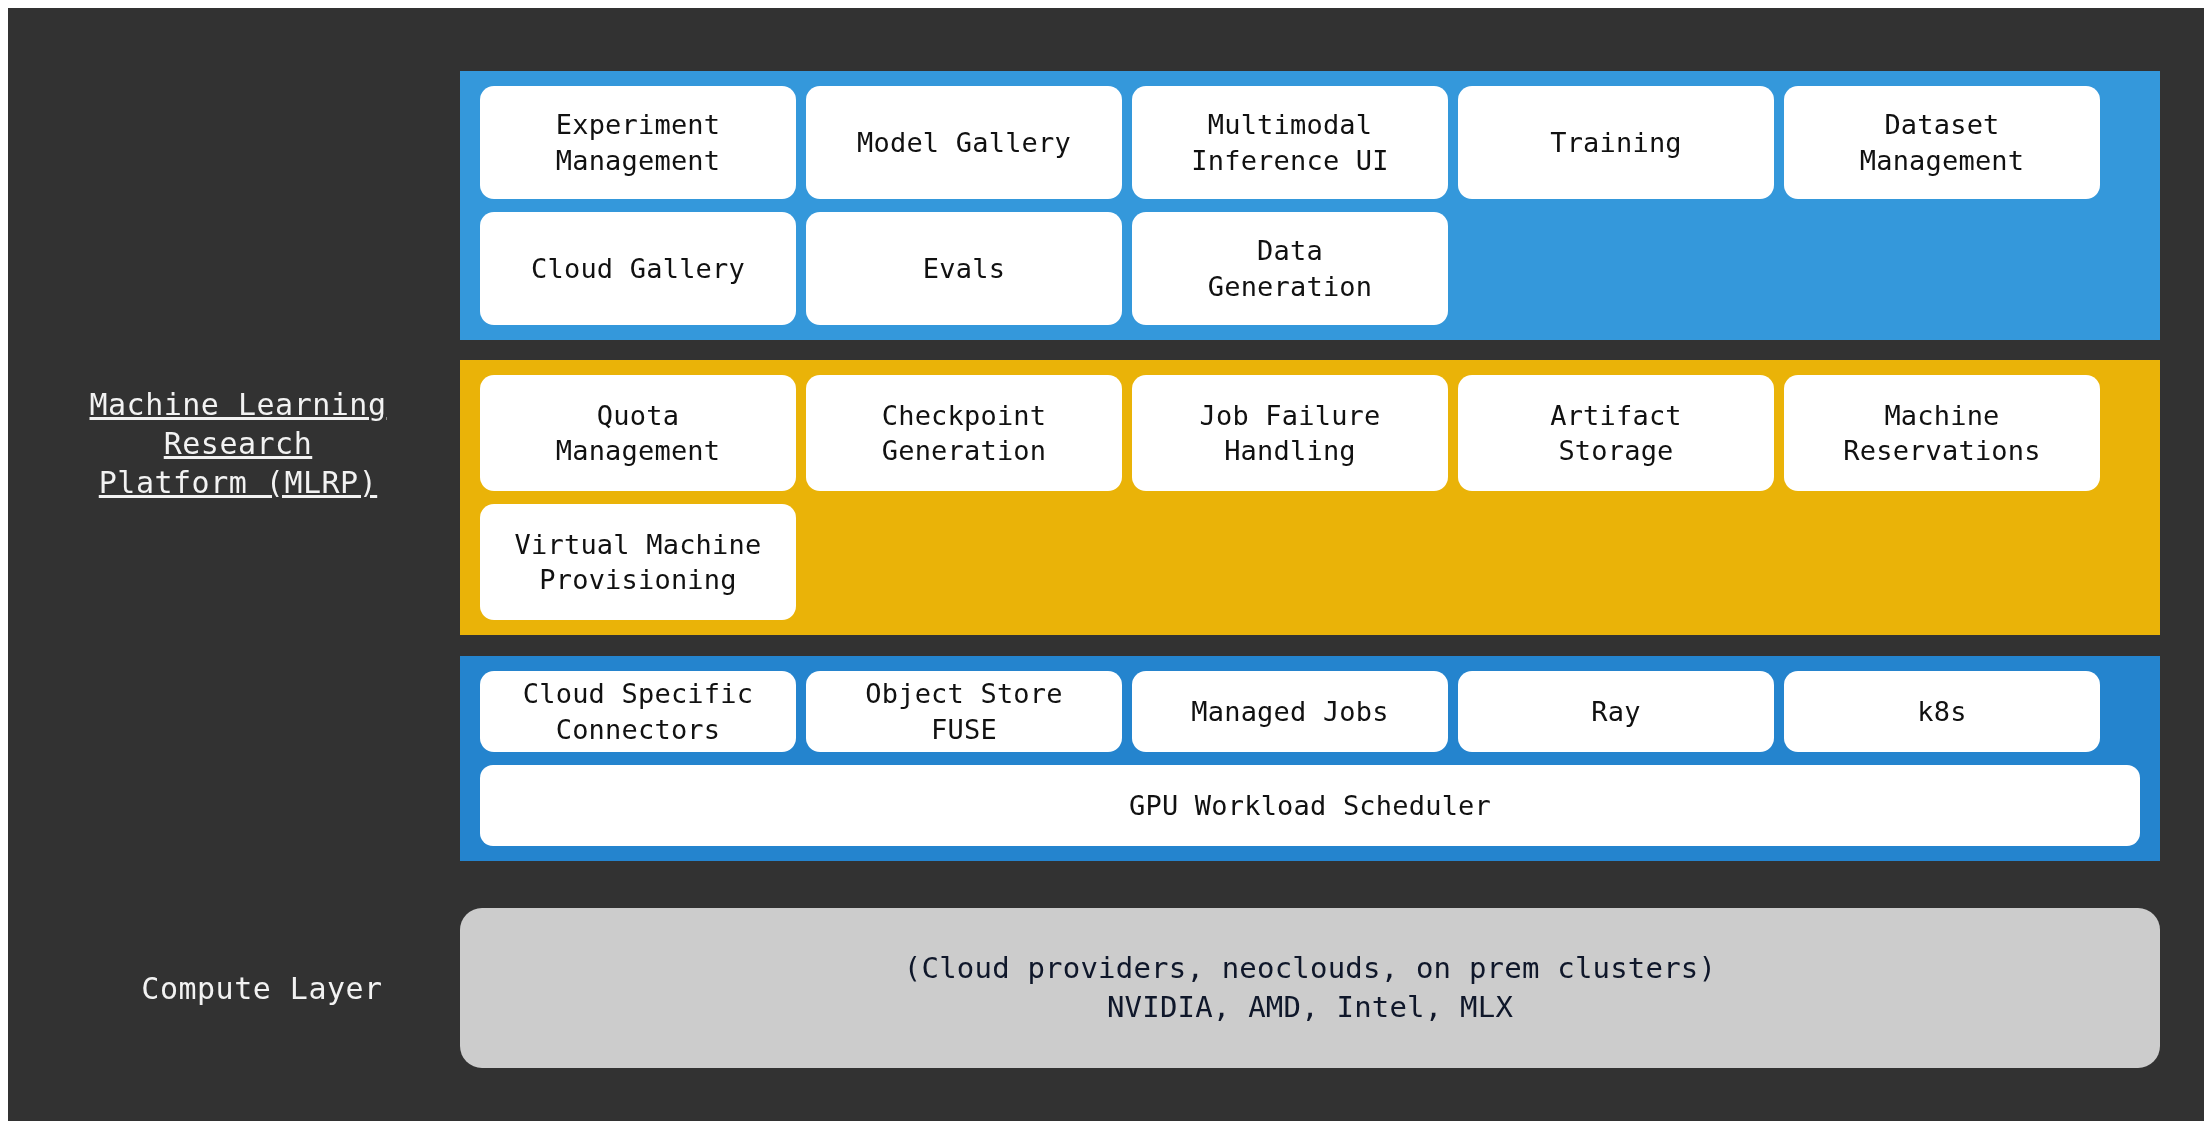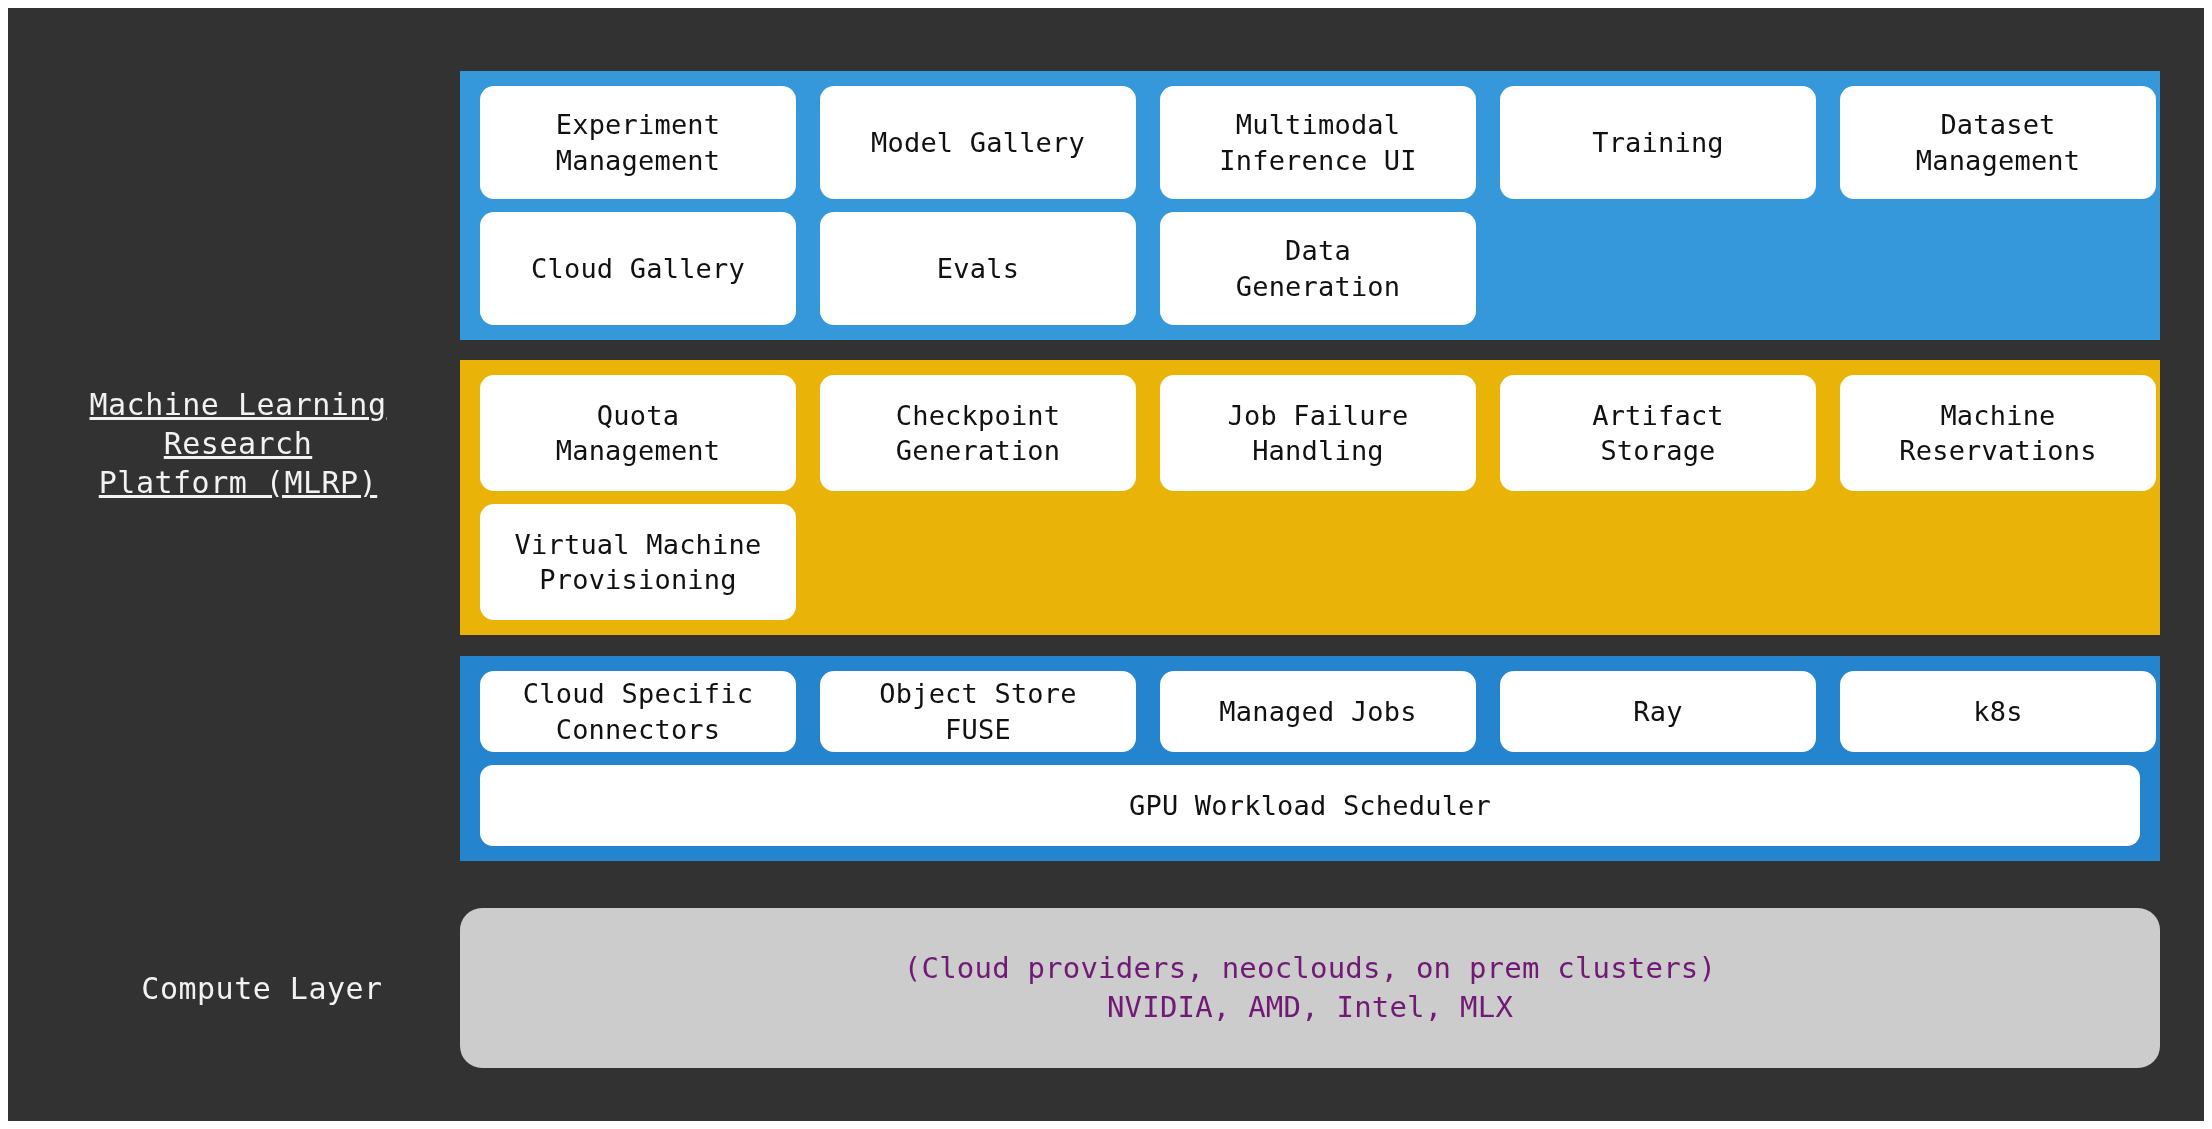--- a/index.html
+++ b/index.html
@@ -58,21 +58,21 @@
     gap: 13px;
   }
   #band-platform   { top: 63px;  height: 269px; background: #3498db; }
   #band-infra-mgmt { top: 352px; height: 275px; background: #eab308; }
   #band-infra-core { top: 648px; height: 205px; background: #2484ce; }
   #band-compute    { top: 900px; height: 160px; background: #cccccc;
                      border-radius: 22px; justify-content: center; }
 
   .band-row {
     display: flex;
-    gap: 24px;
+    gap: 10px;
     flex: 1 1 0;
     min-height: 0;
   }
 
   
   .chip {
     background: #ffffff;
     border-radius: 14px;
     display: flex;
     align-items: center;
@@ -89,21 +89,21 @@
   }
   .chip.wide {
     flex: 1 1 auto;
     border-radius: 13px;
   }
   .chip.ghost {
     background: transparent;
     visibility: hidden;
   }
   .compute-text {
-    color: #701a75;
+    color: #0f172a;
     font-size: 29px;
     line-height: 1.35;
     text-align: center;
     white-space: pre-line;
     letter-spacing: 0.2px;
   }
 </style>
 </head>
 <body>
 

